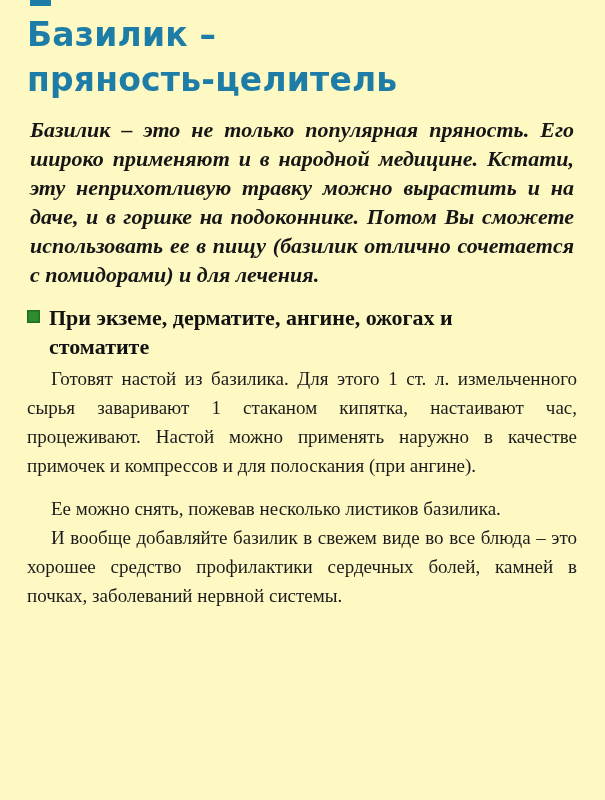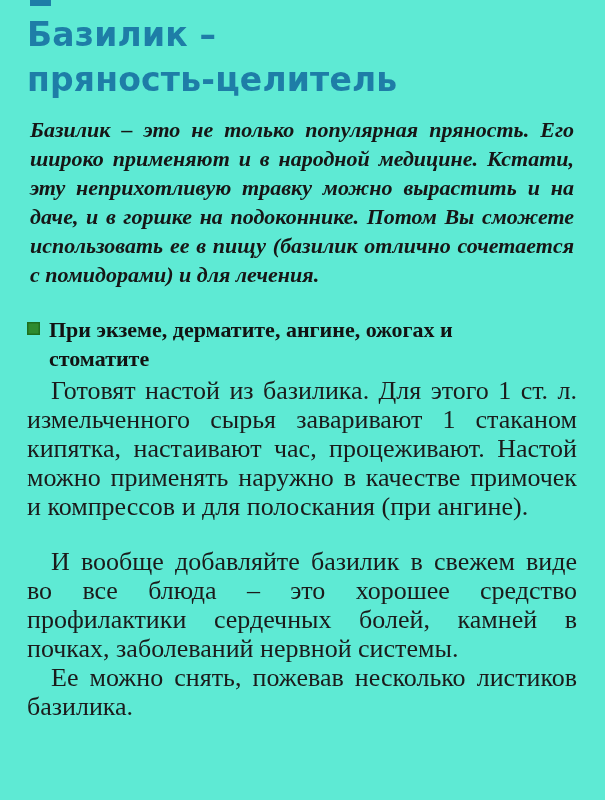--- a/index.html
+++ b/index.html
@@ -39,21 +39,21 @@
   .intro {
     margin: 3px;
     font-weight: bold;
     font-style: italic;
     font-size: 22px;
     line-height: 29px;
     text-align: justify;
     color: #161616;
   }
 
-  .section { margin-top: 26px; }
+  .section { margin-top: 14px; }
 
   .sec-head {
     display: flex;
     align-items: flex-start;
     gap: 9px;
     margin: 0 0 3px 0;
   }
 
   .bullet {
     flex: 0 0 auto;
@@ -67,44 +67,44 @@
   .sec-head-text {
     font-weight: bold;
     font-size: 22px;
     line-height: 29px;
     max-width: 450px;
     color: #121212;
   }
 
   .para {
     margin: 0;
-    font-size: 26px;
+    font-size: 19px;
     line-height: 29px;
     text-align: justify;
     text-indent: 24px;
   }
 </style>
 </head>
 <body>
 
-<div class="page" style="background: #5eead4; --accent-teal: #1e7da7; --bullet-green: #2e8b2e;">
+<div class="page" style="background: #fef9c3; --accent-teal: #1e7da7; --bullet-green: #2e8b2e;">
 
   <div class="edge-fragment"></div>
 
   <h1 class="title">Базилик –
 пряность-целитель</h1>
 
   <p class="intro">Базилик – это не только популярная пряность. Его широко применяют и в народной медицине. Кстати, эту неприхотливую травку можно вырастить и на даче, и в горшке на подоконнике. Потом Вы сможете использовать ее в пищу (базилик отлично сочетается с помидорами) и для лечения.</p>
 
   <div class="section">
     <div class="sec-head">
       <span class="bullet"></span>
       <span class="sec-head-text">При экземе, дерматите, ангине, ожогах и стоматите</span>
     </div>
     <p class="para">Готовят настой из базилика. Для этого 1 ст. л. измельченного сырья заваривают 1 стаканом кипятка, настаивают час, процеживают. Настой можно применять наружно в качестве примочек и компрессов и для полоскания (при ангине).</p>
   </div>
 
   <div class="section">
+    <p class="para">Ее можно снять, пожевав несколько листиков базилика.</p>
     <p class="para">И вообще добавляйте базилик в свежем виде во все блюда – это хорошее средство профилактики сердечных болей, камней в почках, заболеваний нервной системы.</p>
-    <p class="para">Ее можно снять, пожевав несколько листиков базилика.</p>
   </div>
 
 </div>
 
 </body></html>

